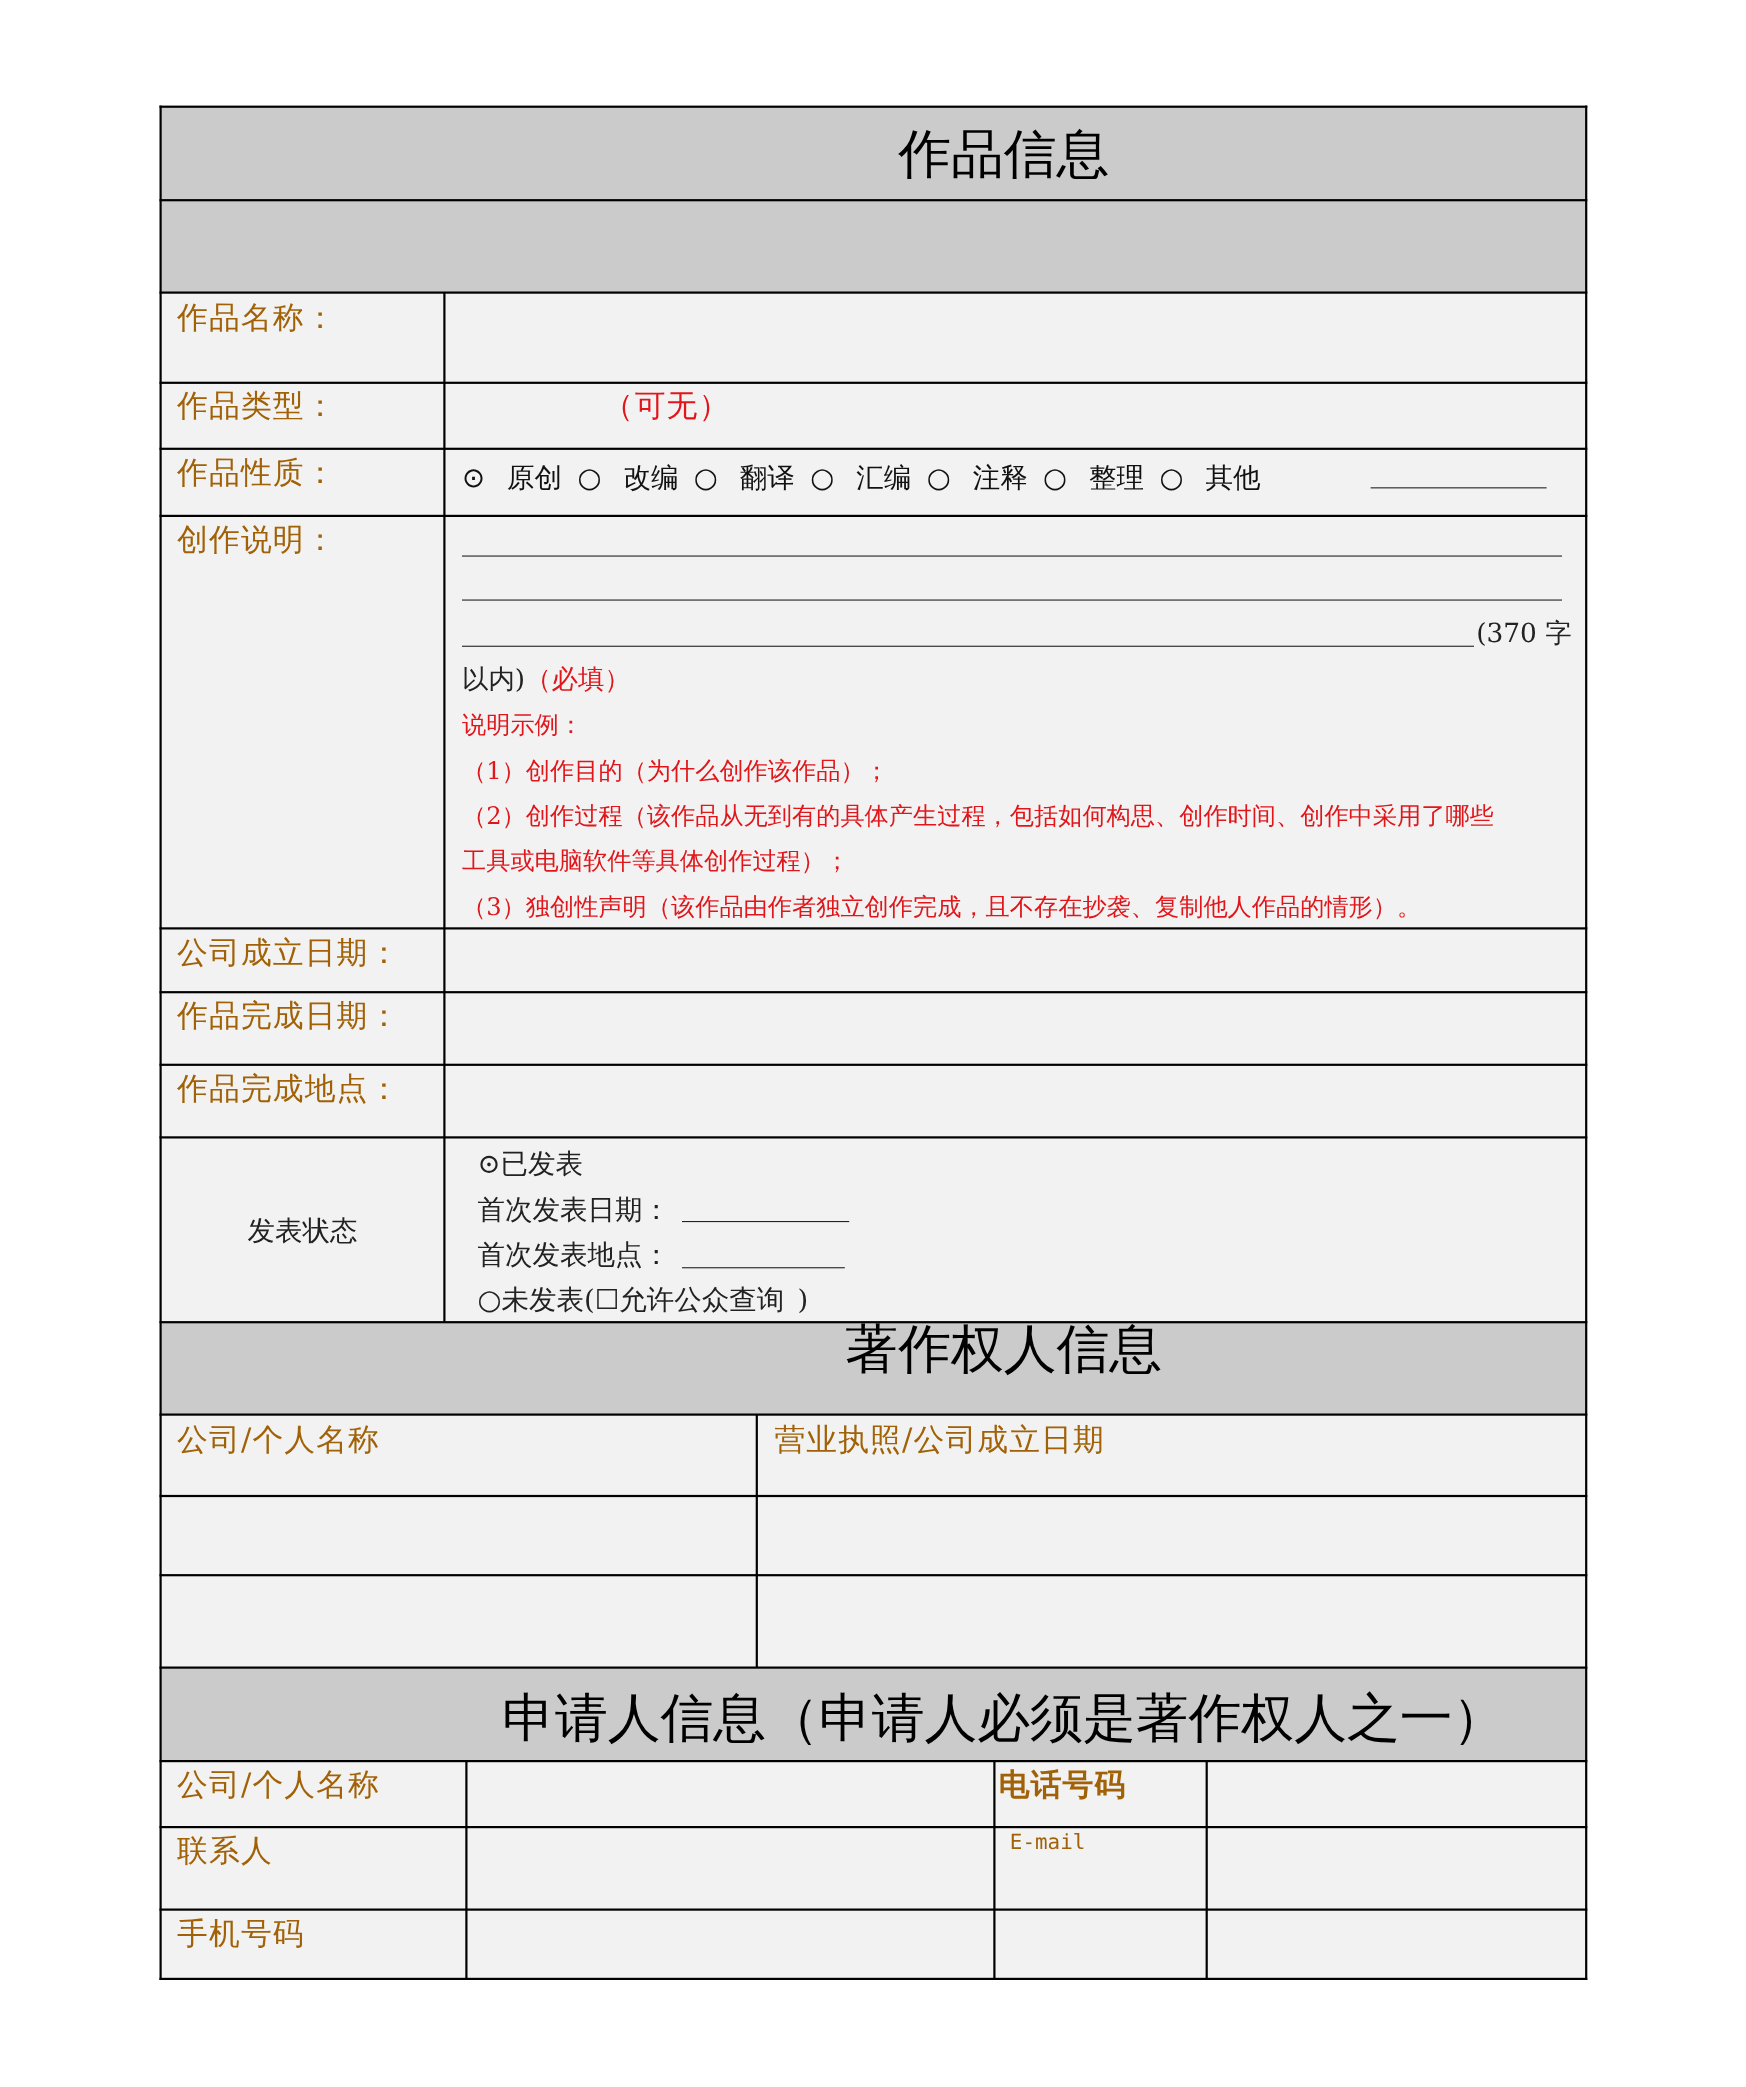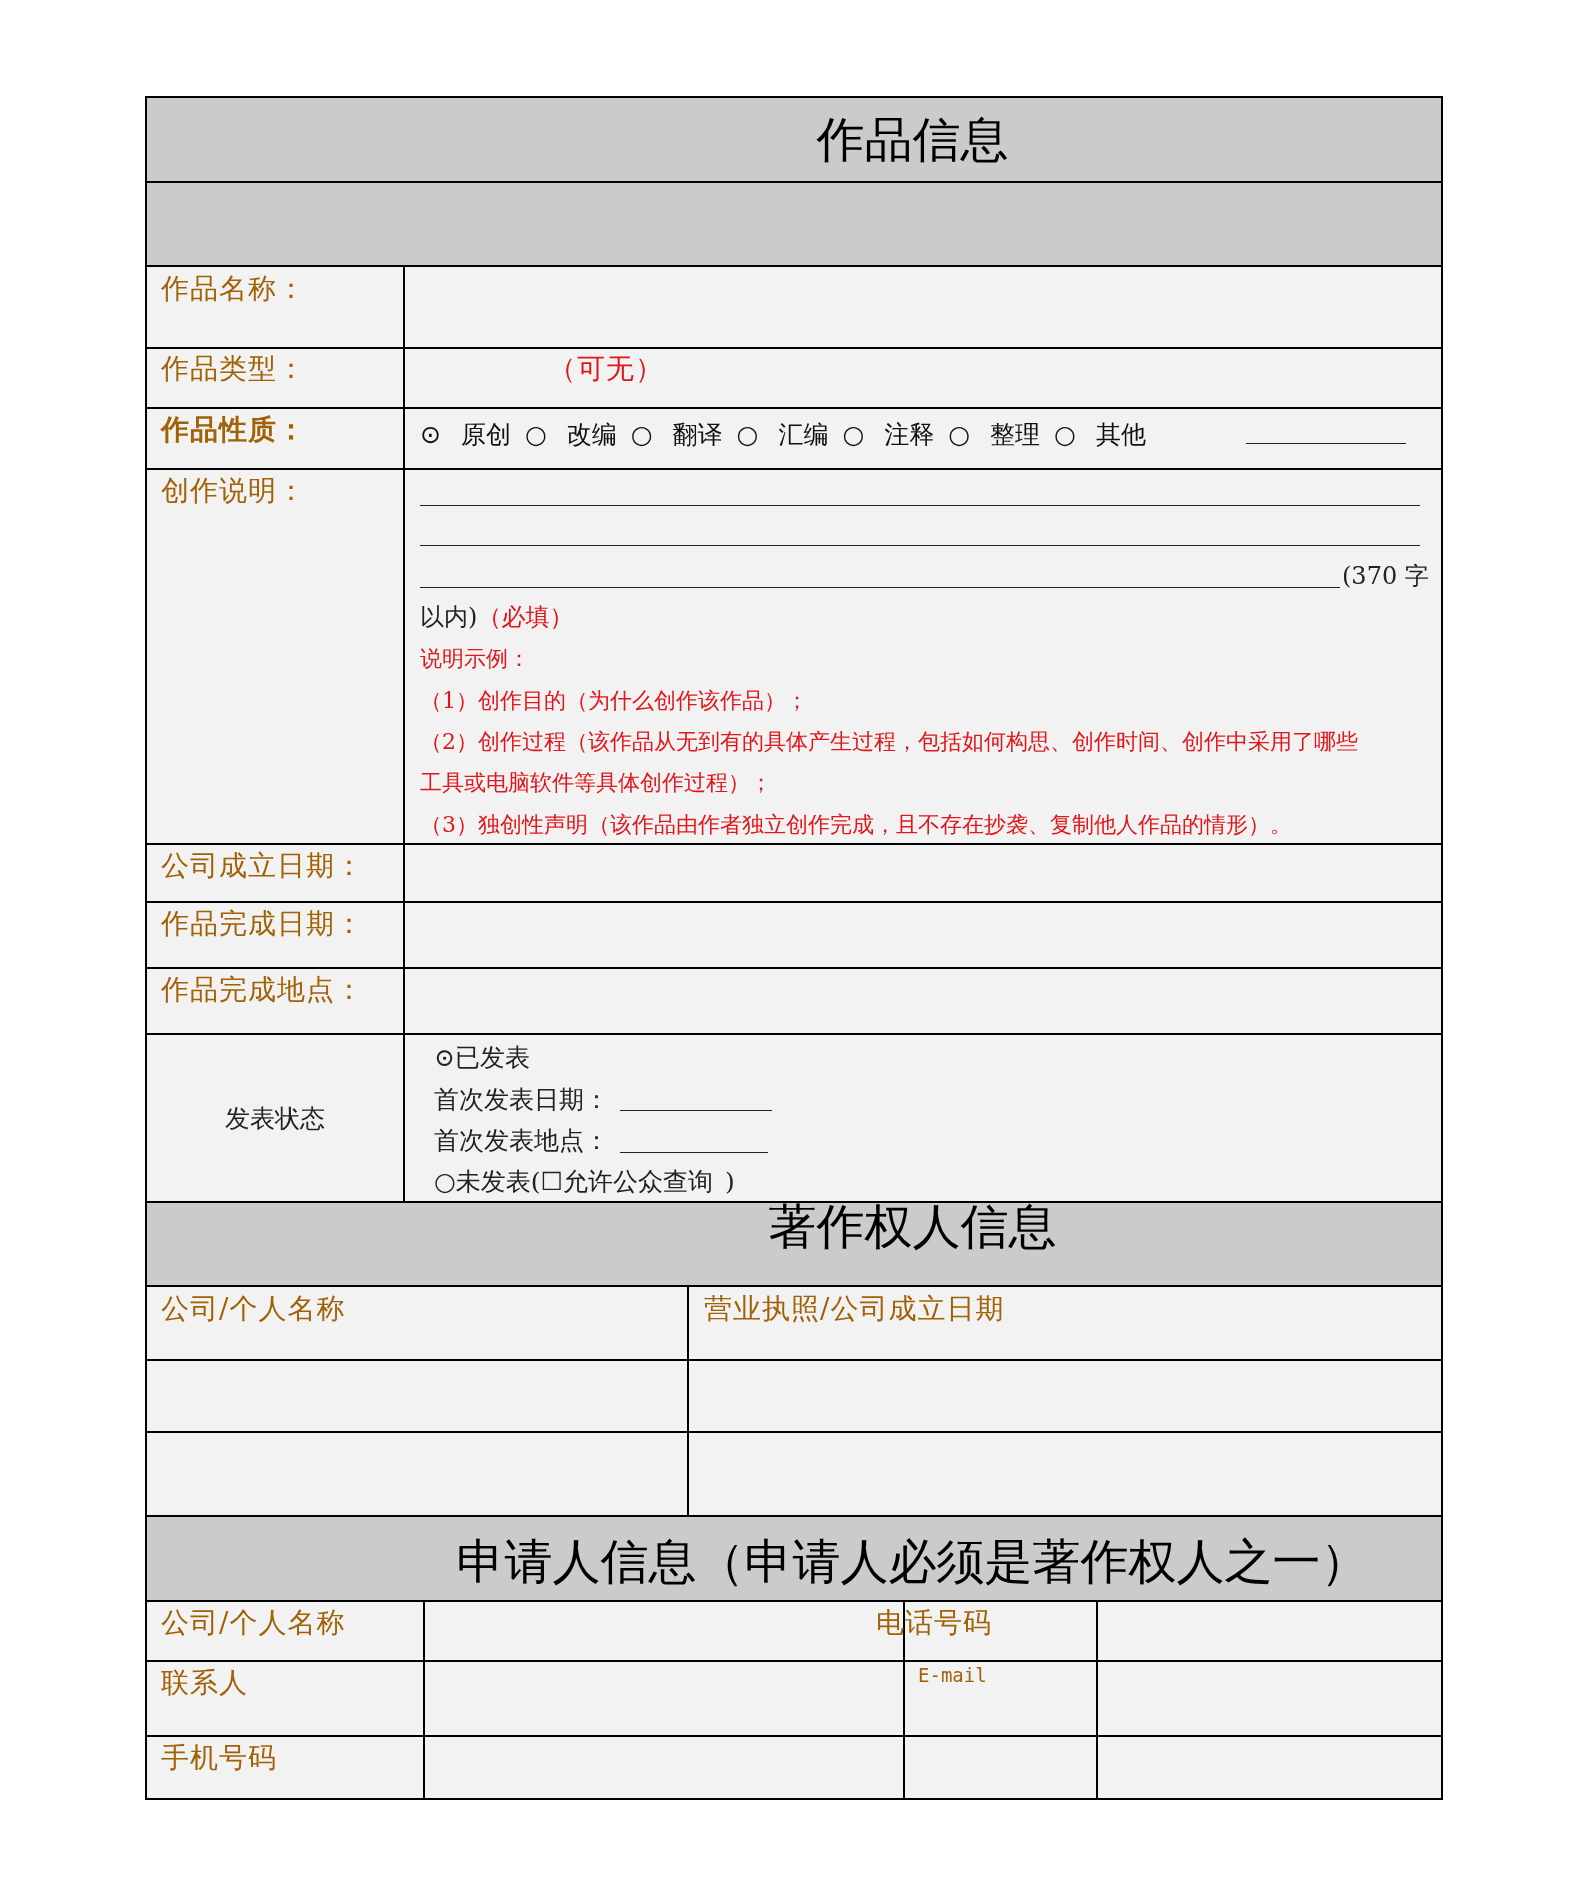--- a/index.html
+++ b/index.html
@@ -66,21 +66,21 @@
 
 <div class="hdr" style="top:108px;">作品信息</div>
 
 <div class="lbl" style="left:161px;top:270px;">作品名称：</div>
 <div class="abs" style="left:405px;top:267px;width:1036px;height:80px;"></div>
 
 <div class="lbl" style="left:161px;top:350px;">作品类型：</div>
 <div class="abs" style="left:405px;top:349px;width:1036px;height:58px;"></div>
 <div class="lbl red" style="left:548px;top:350px;">（可无）</div>
 
-<div class="lbl" style="left:161px;top:411px;font-weight:bold;">作品性质：</div>
+<div class="lbl" style="left:161px;top:411px;">作品性质：</div>
 <div class="abs" style="left:420px;top:414px;width:1020px;height:40px;font-size:25px;white-space:nowrap;display:flex;align-items:center;">
   <span style="display:inline-flex;align-items:center;">
     <span class="sans" style="margin-right:20px;">⊙</span>
     <span>原创</span>
   </span>
   <span style="margin-left:14px;display:inline-flex;align-items:center;">
     <span class="sans" style="margin-right:20px;">○</span>
     <span>改编</span>
   </span>
   <span style="margin-left:14px;display:inline-flex;align-items:center;">
@@ -144,21 +144,21 @@
 <div class="lbl" style="left:161px;top:1290px;">公司/个人名称</div>
 <div class="lbl" style="left:704px;top:1290px;">营业执照/公司成立日期</div>
 <div class="abs" style="left:147px;top:1361px;width:540px;height:70px;"></div>
 <div class="abs" style="left:689px;top:1361px;width:752px;height:70px;"></div>
 <div class="abs" style="left:147px;top:1433px;width:540px;height:82px;"></div>
 <div class="abs" style="left:689px;top:1433px;width:752px;height:82px;"></div>
 
 <div class="hdr" style="top:1530px;">申请人信息（申请人必须是著作权人之一）</div>
 <div class="lbl" style="left:161px;top:1604px;">公司/个人名称</div>
 <div class="abs" style="left:425px;top:1602px;width:478px;height:58px;"></div>
-<div class="lbl" style="left:876px;top:1604px;">电话号码</div>
+<div class="lbl" style="left:908px;top:1604px;font-weight:bold;">电话号码</div>
 <div class="abs" style="left:1098px;top:1602px;width:343px;height:58px;"></div>
 
 <div class="lbl" style="left:161px;top:1664px;">联系人</div>
 <div class="abs" style="left:425px;top:1662px;width:478px;height:73px;"></div>
 <div class="lbl mono" style="left:918px;top:1664px;font-size:19px;letter-spacing:0;">E-mail</div>
 <div class="abs" style="left:1098px;top:1662px;width:343px;height:73px;"></div>
 
 <div class="lbl" style="left:161px;top:1739px;">手机号码</div>
 <div class="abs" style="left:425px;top:1737px;width:478px;height:61px;"></div>
 <div class="abs" style="left:905px;top:1737px;width:191px;height:61px;"></div>

